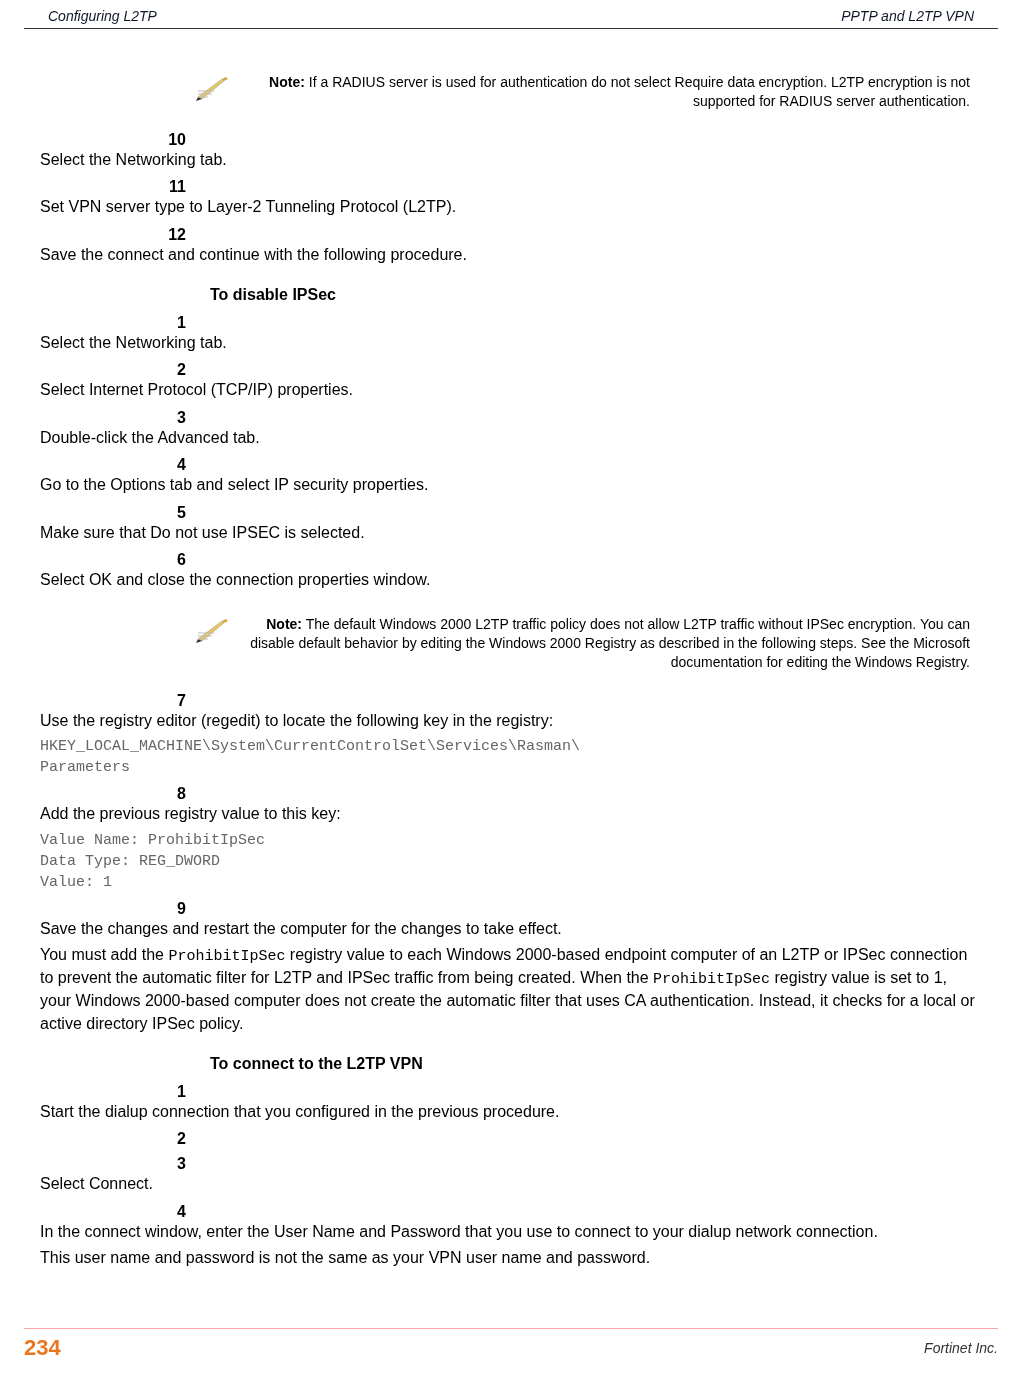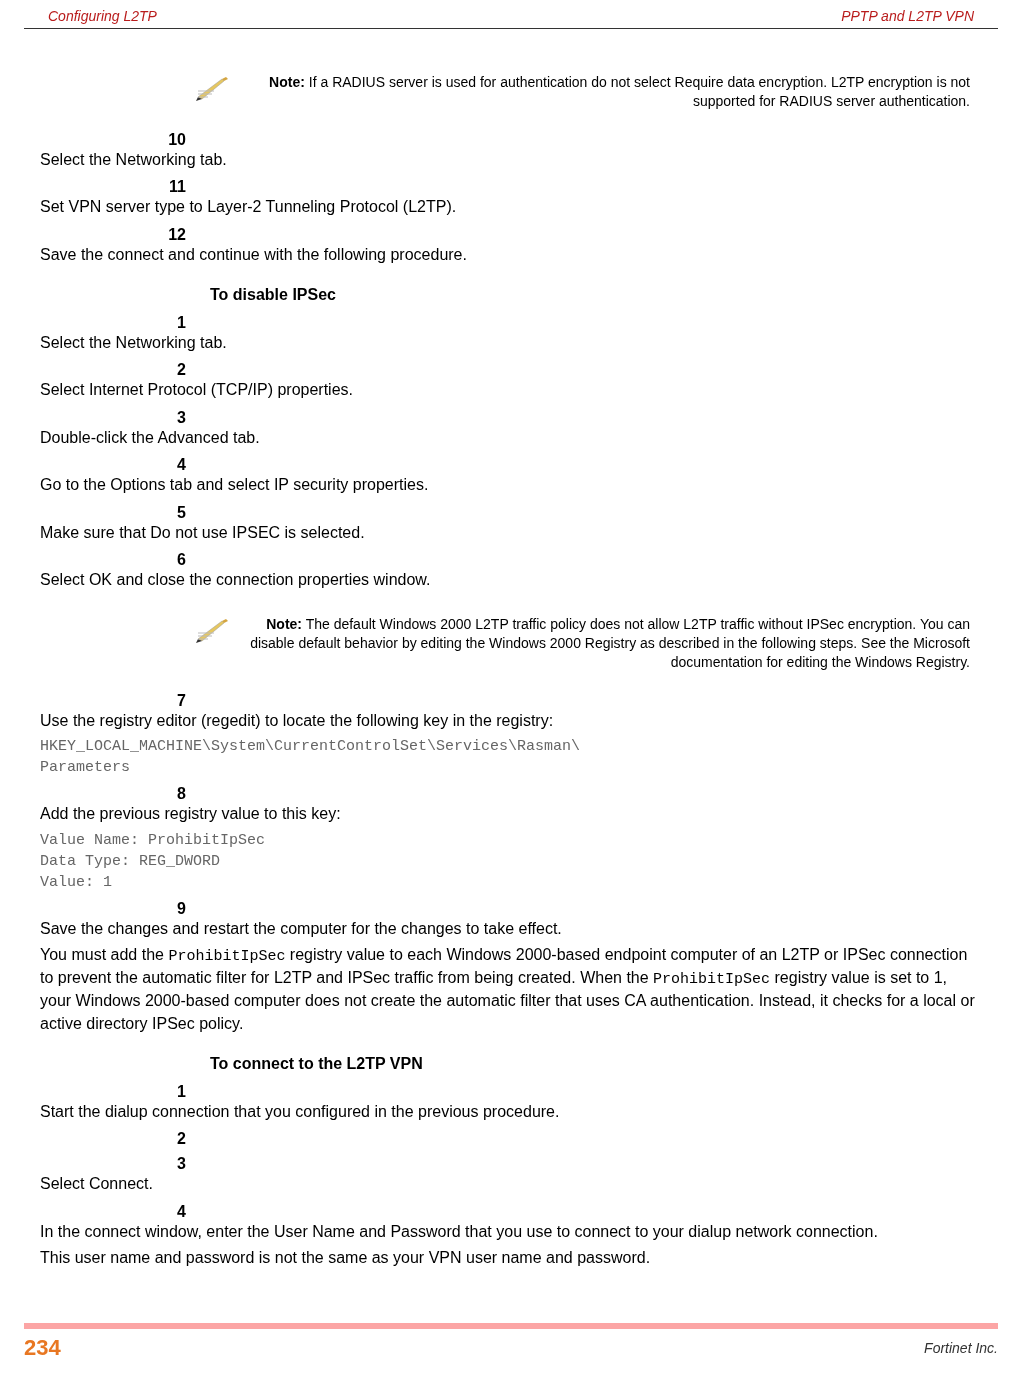--- a/index.html
+++ b/index.html
@@ -10,21 +10,21 @@
       font-family: Arial, Helvetica, sans-serif;
       color: #000;
       position: relative;
     }
     .header {
       display: flex;
       justify-content: space-between;
       padding: 8px 24px 4px 24px;
       font-style: italic;
       font-size: 14px;
-      color: #b91c1c;
+      color: #0f172a;
       border-bottom: 1px solid #333;
       margin: 0 24px;
     }
     .content {
       padding: 20px 40px 20px 40px;
     }
     .note-block {
       display: flex;
       align-items: flex-start;
       margin: 24px 0 20px 150px;
@@ -75,21 +75,21 @@
     }
     .inline-mono {
       font-family: "Courier New", monospace;
       font-size: 15px;
     }
     .footer {
       position: absolute;
       bottom: 12px;
       left: 24px;
       right: 24px;
-      border-top: 6px solid #fca5a5;
+      border-top: 1px solid #fca5a5;
       padding: 6px 0;
       display: flex;
       justify-content: space-between;
       align-items: center;
     }
     .page-num {
       font-size: 22px;
       font-weight: bold;
       color: #e87722;
     }

